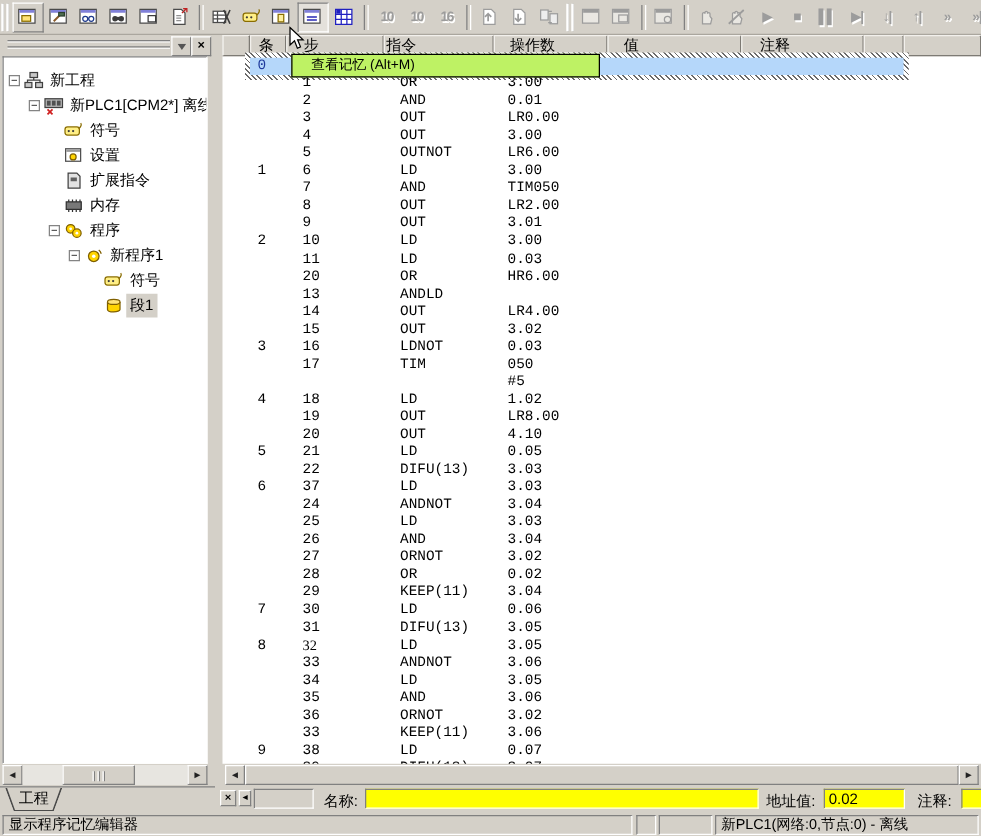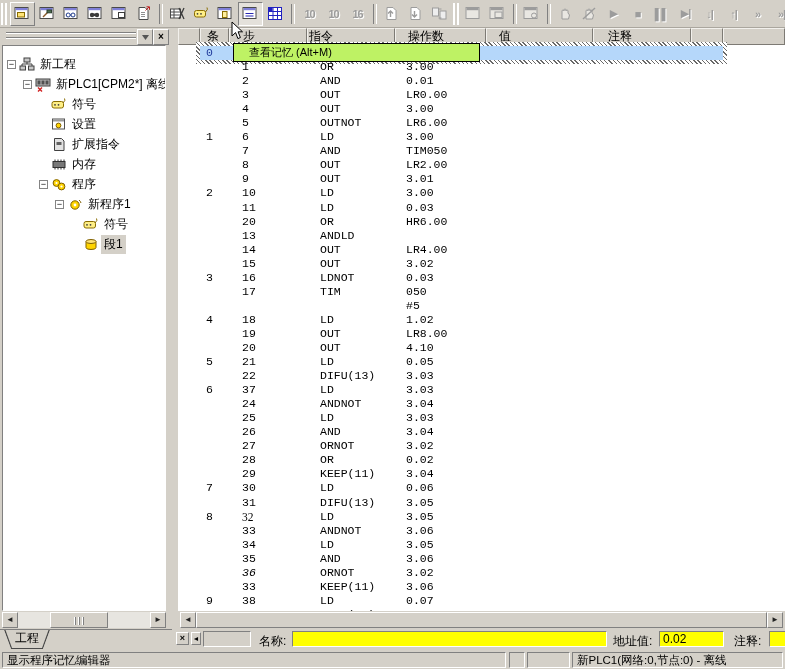--- a/index.html
+++ b/index.html
@@ -758,21 +758,21 @@
           <span class="tcell" style="width: 29px; padding-left: 6px;"></span>
           <span class="tcell" style="width: 78px; padding-left: 13px;">35</span>
           <span class="tcell" style="width: 88px; padding-left: 13px;">AND</span>
           <span class="tcell" style="width: 91px; padding-left: 11px;">3.06</span>
           <span class="tcell" style="width: 107px; padding-left: 2px;"></span>
           <span class="tcell" style="width: 98px; padding-left: 2px;"></span>
           <span class="tcell" style="width: 32px; padding-left: 0px;"></span>
         </div>
         <div class="trow">
           <span class="tcell" style="width: 29px; padding-left: 6px;"></span>
-          <span class="tcell" style="width: 78px; padding-left: 13px; font-style: italic;">36</span>
+          <span class="tcell" style="width: 78px; padding-left: 13px;">36</span>
           <span class="tcell" style="width: 88px; padding-left: 13px;">ORNOT</span>
           <span class="tcell" style="width: 91px; padding-left: 11px;">3.02</span>
           <span class="tcell" style="width: 107px; padding-left: 2px;"></span>
           <span class="tcell" style="width: 98px; padding-left: 2px;"></span>
           <span class="tcell" style="width: 32px; padding-left: 0px;"></span>
         </div>
         <div class="trow">
           <span class="tcell" style="width: 29px; padding-left: 6px;"></span>
           <span class="tcell" style="width: 78px; padding-left: 13px;">33</span>
           <span class="tcell" style="width: 88px; padding-left: 13px;">KEEP(11)</span>

